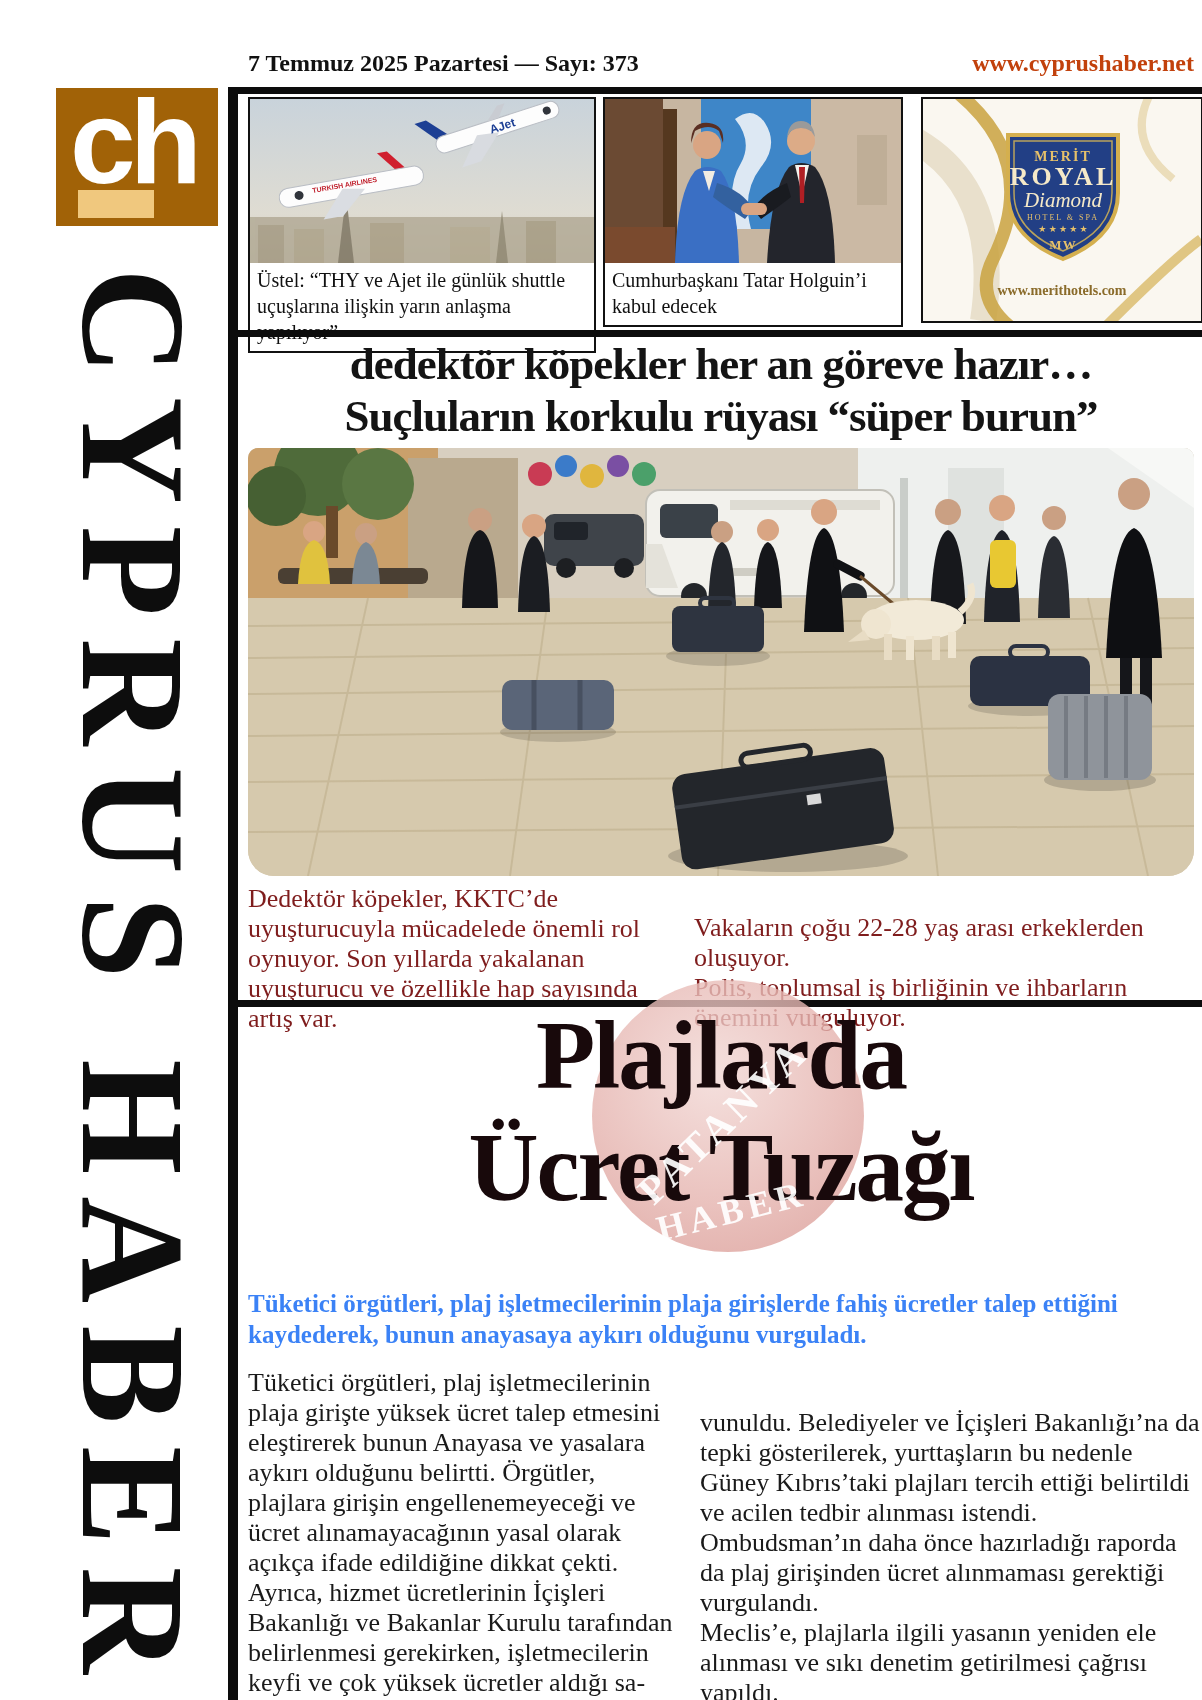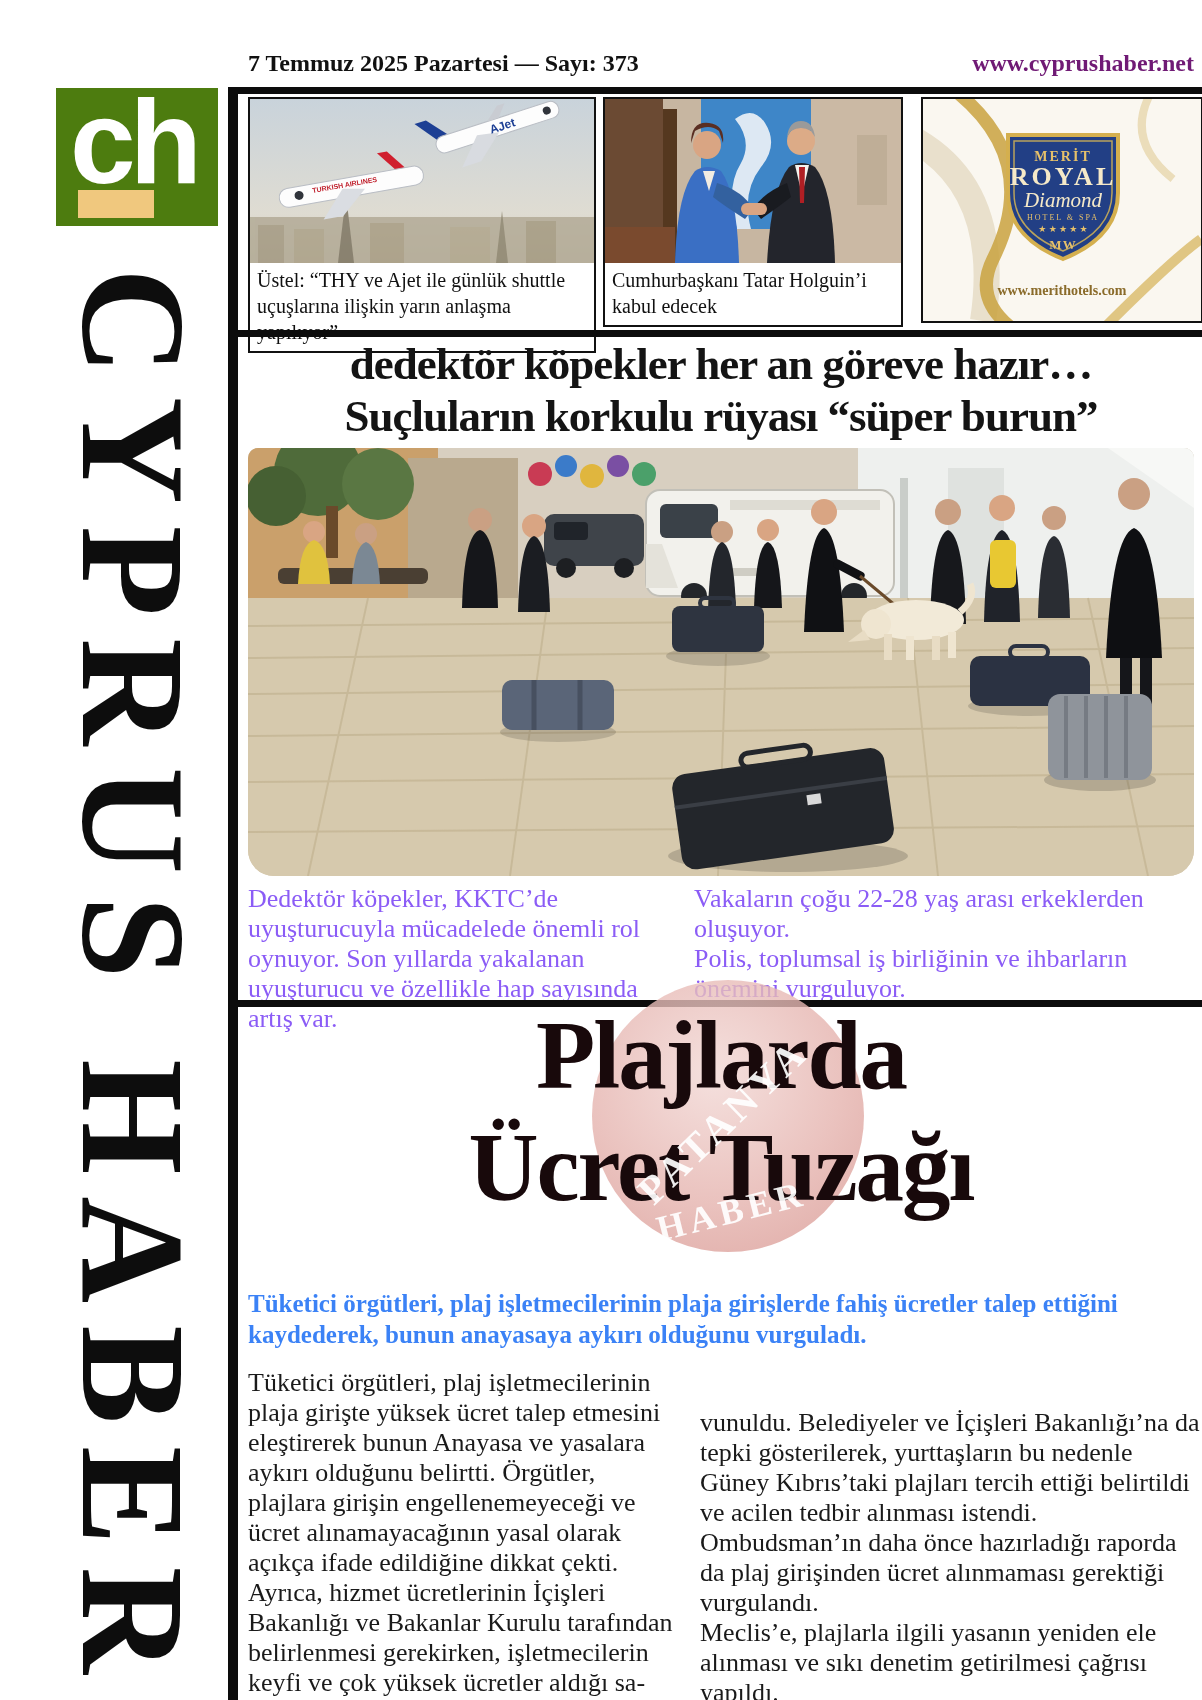--- a/index.html
+++ b/index.html
@@ -3,60 +3,60 @@
 <meta charset="utf-8">
 <style>
   * { margin:0; padding:0; box-sizing:border-box; }
   body { background:#777; }
   #page {
     position:relative; width:1202px; height:1700px; margin:0 auto;
     background:#ffffff; overflow:hidden;
     font-family:"Liberation Serif","DejaVu Serif",serif; color:#111;
   }
   
-  .ch-box { position:absolute; left:56px; top:88px; width:162px; height:138px; background:#4d7c0f; }
+  .ch-box { position:absolute; left:56px; top:88px; width:162px; height:138px; background:#a16207; }
   .ch-box .ch-txt {
     position:absolute; left:14px; top:-14px;
     font-family:"Liberation Sans","DejaVu Sans",sans-serif; font-weight:bold;
     font-size:118px; letter-spacing:-6px; color:#fff;
   }
   .ch-box .gold-bar { position:absolute; left:22px; bottom:8px; width:76px; height:28px; background:#f0c87e; }
   .vertical-title {
     position:absolute; left:218px; top:268px; transform-origin:top left; transform:rotate(90deg);
     white-space:nowrap; font-weight:bold; font-size:148px; letter-spacing:22px; color:#0d0d0d;
   }
   .v-rule { position:absolute; left:228px; top:88px; width:10px; height:1612px; background:#0c0c0c; }
   .h-rule { position:absolute; left:228px; width:974px; height:7px; background:#0c0c0c; }
 
   
   .top-header {
     position:absolute; left:248px; top:50px; width:946px;
     display:flex; justify-content:space-between; align-items:flex-end;
     font-weight:bold; font-size:24px;
   }
-  .top-header a { color:#701a75; text-decoration:none; }
+  .top-header a { color:#c2410c; text-decoration:none; }
 
   
   .photo-strip { position:absolute; left:248px; top:97px; width:946px; display:flex; align-items:flex-start; }
   .strip-cell { border:2px solid #111; background:#fff; }
   .cell-planes { width:348px; margin-right:7px; }
   .cell-pres  { width:300px; margin-right:18px; }
   .cell-merit { width:282px; height:226px; }
   .strip-photo { display:block; }
   .strip-caption { font-size:20px; line-height:26px; padding:4px 7px 6px 7px; color:#111; }
 
   
   .lead-headline { position:absolute; left:248px; top:338px; width:946px; text-align:center;
     font-weight:bold; font-size:45px; line-height:52px; letter-spacing:-1px; color:#141414; }
   .dog-photo { position:absolute; left:248px; top:448px; width:946px; height:428px;
     border-radius:10px 10px 26px 26px; overflow:hidden; background:#d6c9ad; }
   .lead-notes { position:absolute; left:248px; top:884px; width:946px; display:flex; }
-  .lead-note { font-size:26px; line-height:30px; color:#8b5cf6; }
+  .lead-note { font-size:26px; line-height:30px; color:#7f1d1d; }
   .note-left  { width:420px; margin-right:26px; }
-  .note-right { width:500px; }
+  .note-right { width:500px;margin-top:29px; }
 
   
   .wm-circle { position:absolute; left:592px; top:980px; width:272px; height:272px; border-radius:50%;
     background:radial-gradient(circle at 45% 35%, #f2d8d5 0%, #e5b3ae 55%, #d6938d 100%);
     opacity:.8; z-index:1; }
   .second-headline { position:absolute; left:248px; top:1000px; width:946px; text-align:center;
     font-weight:bold; font-size:97px; line-height:112px; letter-spacing:-2px; color:#18090b; z-index:2; }
   .wm-text { position:absolute; z-index:3; color:rgba(255,255,255,.92);
     font-weight:bold; letter-spacing:5px; }
   .wm-text-1 { left:625px; top:1075px; font-size:40px; transform:rotate(-44deg); transform-origin:left top; left:628px; top:1180px; }

